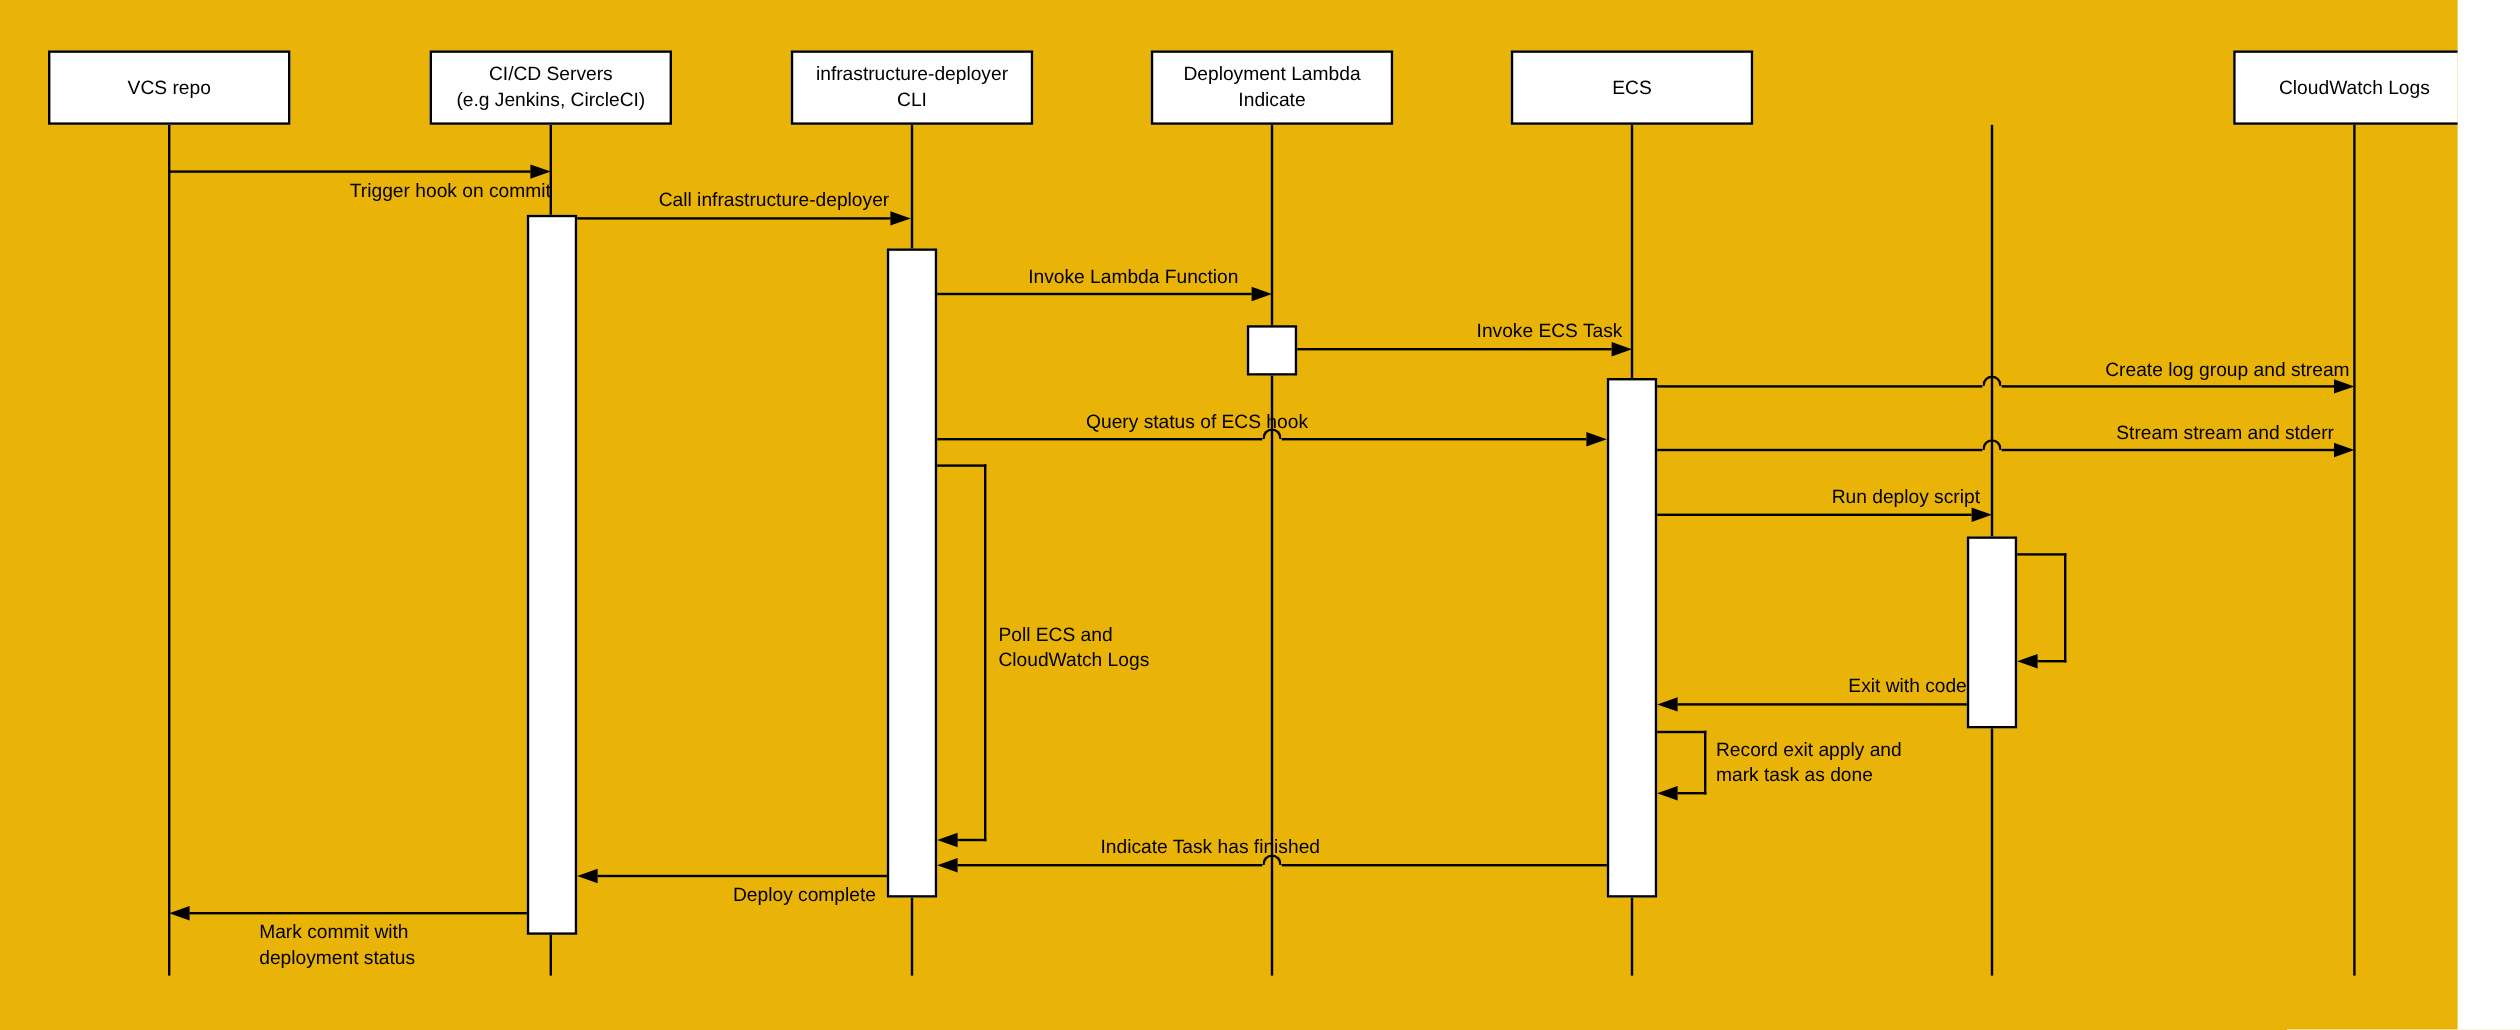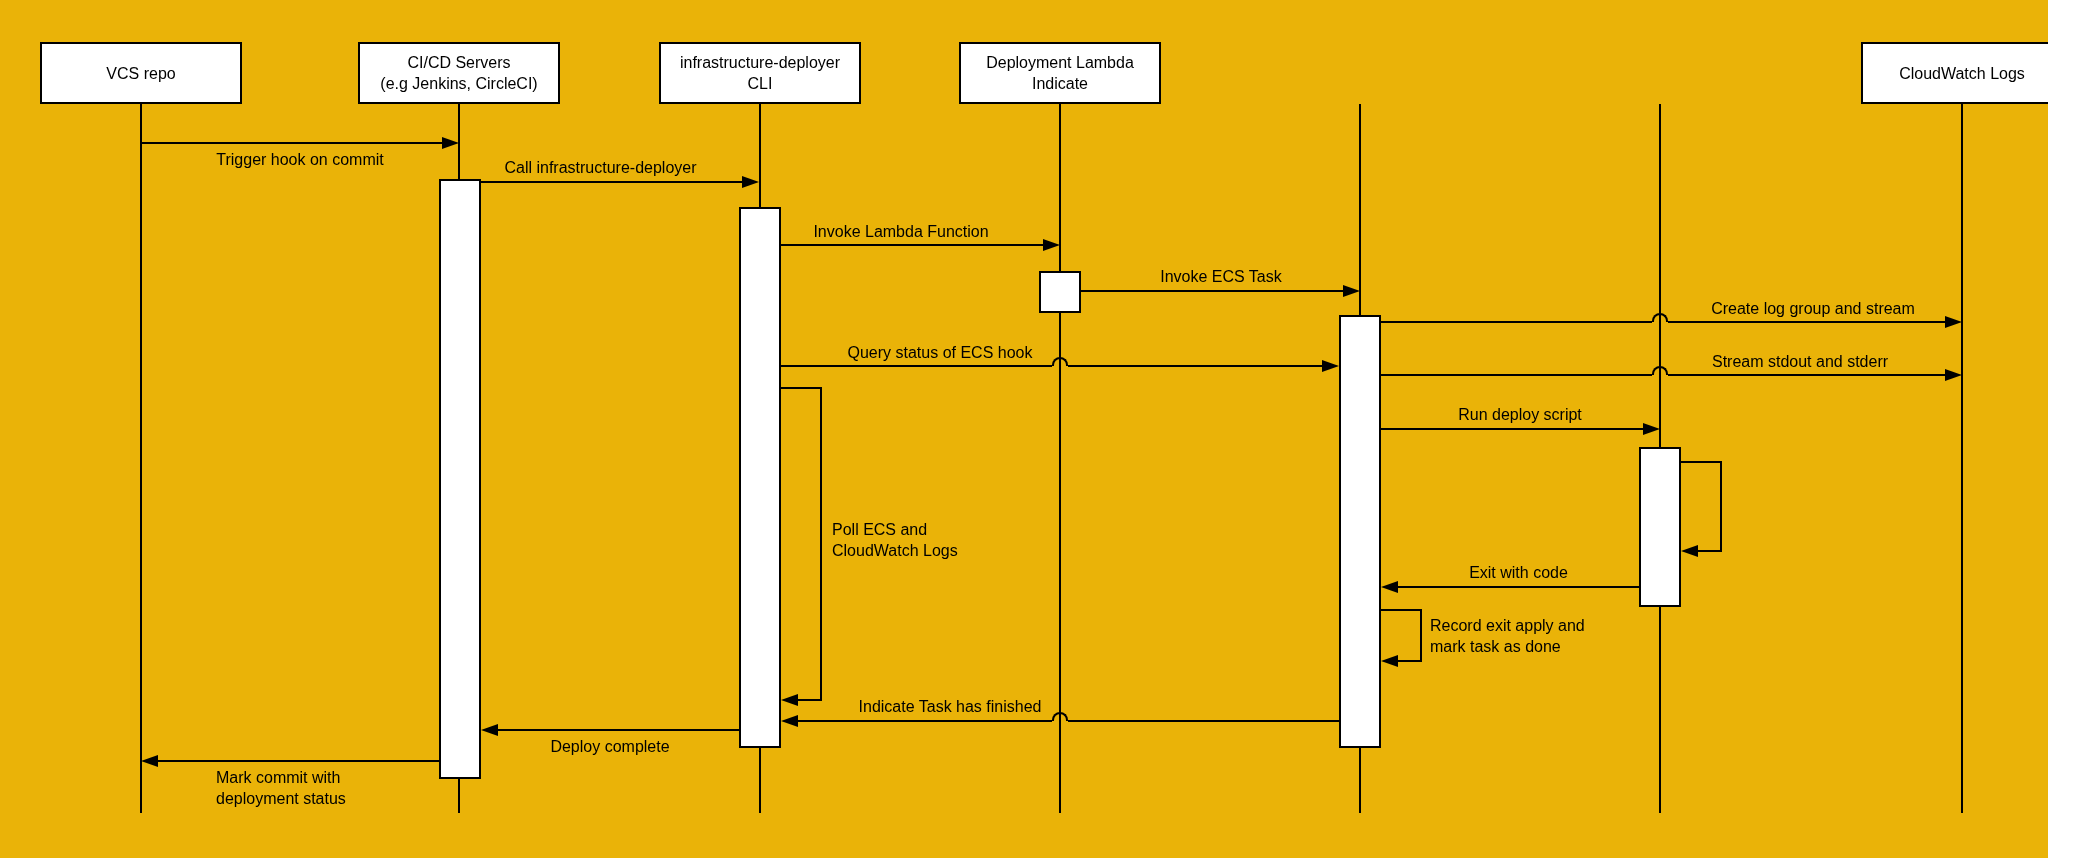--- a/index.html
+++ b/index.html
@@ -83,21 +83,21 @@
     background: transparent;
     z-index: 4;
   }
   .lbl {
     position: absolute;
     font-size: 16px;
     line-height: 21px;
     white-space: nowrap;
     z-index: 6;
   }
-  .lbl.c { text-align: center; }
+  .lbl.c { text-align: right; }
 </style>
 </head>
 <body>
 
 <div id="diagram">
 
   <div class="lifeline" style="left:140px"></div>
   <div class="lifeline" style="left:458px"></div>
   <div class="lifeline" style="left:759px"></div>
   <div class="lifeline" style="left:1059px"></div>
@@ -113,20 +113,23 @@
     <div>CLI</div>
   </div>
   <div class="hbox" style="left:358px">
     <div>CI/CD Servers</div>
     <div>(e.g Jenkins, CircleCI)</div>
   </div>
   <div class="hbox" style="left:959px">
     <div>Deployment Lambda</div>
     <div>Indicate</div>
   </div>
+  <div class="hbox" style="left:1259px">
+    <div>ECS</div>
+  </div>
   <div class="hbox" style="left:1861px">
     <div>CloudWatch Logs</div>
   </div>
 
   <div class="bar" style="left:439px;top:179px;height:600px"></div>
   <div class="bar" style="left:739px;top:207px;height:541px"></div>
   <div class="bar" style="left:1039px;top:271px;height:42px"></div>
   <div class="bar" style="left:1339px;top:315px;height:433px"></div>
   <div class="bar" style="left:1639px;top:447px;height:160px"></div>
 
@@ -155,21 +158,21 @@
   <div class="hline" style="left:781px;top:365px;width:271px"></div>
   <div class="arc" style="left:1052px;top:357px"></div>
   <div class="hline" style="left:1068px;top:365px;width:254px"></div>
   <div class="ah-r" style="left:1322px;top:360px"></div>
   <div class="lbl c" style="left:790px;top:342px;width:300px">Query status of ECS hook</div>
 
   <div class="hline" style="left:1381px;top:374px;width:271px"></div>
   <div class="arc" style="left:1652px;top:366px"></div>
   <div class="hline" style="left:1668px;top:374px;width:277px"></div>
   <div class="ah-r" style="left:1945px;top:369px"></div>
-  <div class="lbl c" style="left:1655px;top:351px;width:290px">Stream stdout and stderr</div>
+  <div class="lbl c" style="left:1655px;top:351px;width:290px">Stream stream and stderr</div>
 
   <div class="hline" style="left:1381px;top:428px;width:262px"></div>
   <div class="ah-r" style="left:1643px;top:423px"></div>
   <div class="lbl c" style="left:1390px;top:404px;width:260px">Run deploy script</div>
 
   <div class="hline" style="left:1681px;top:461px;width:41px"></div>
   <div class="vline" style="left:1720px;top:461px;height:91px"></div>
   <div class="hline" style="left:1698px;top:550px;width:24px"></div>
   <div class="ah-l" style="left:1681px;top:545px"></div>
 

